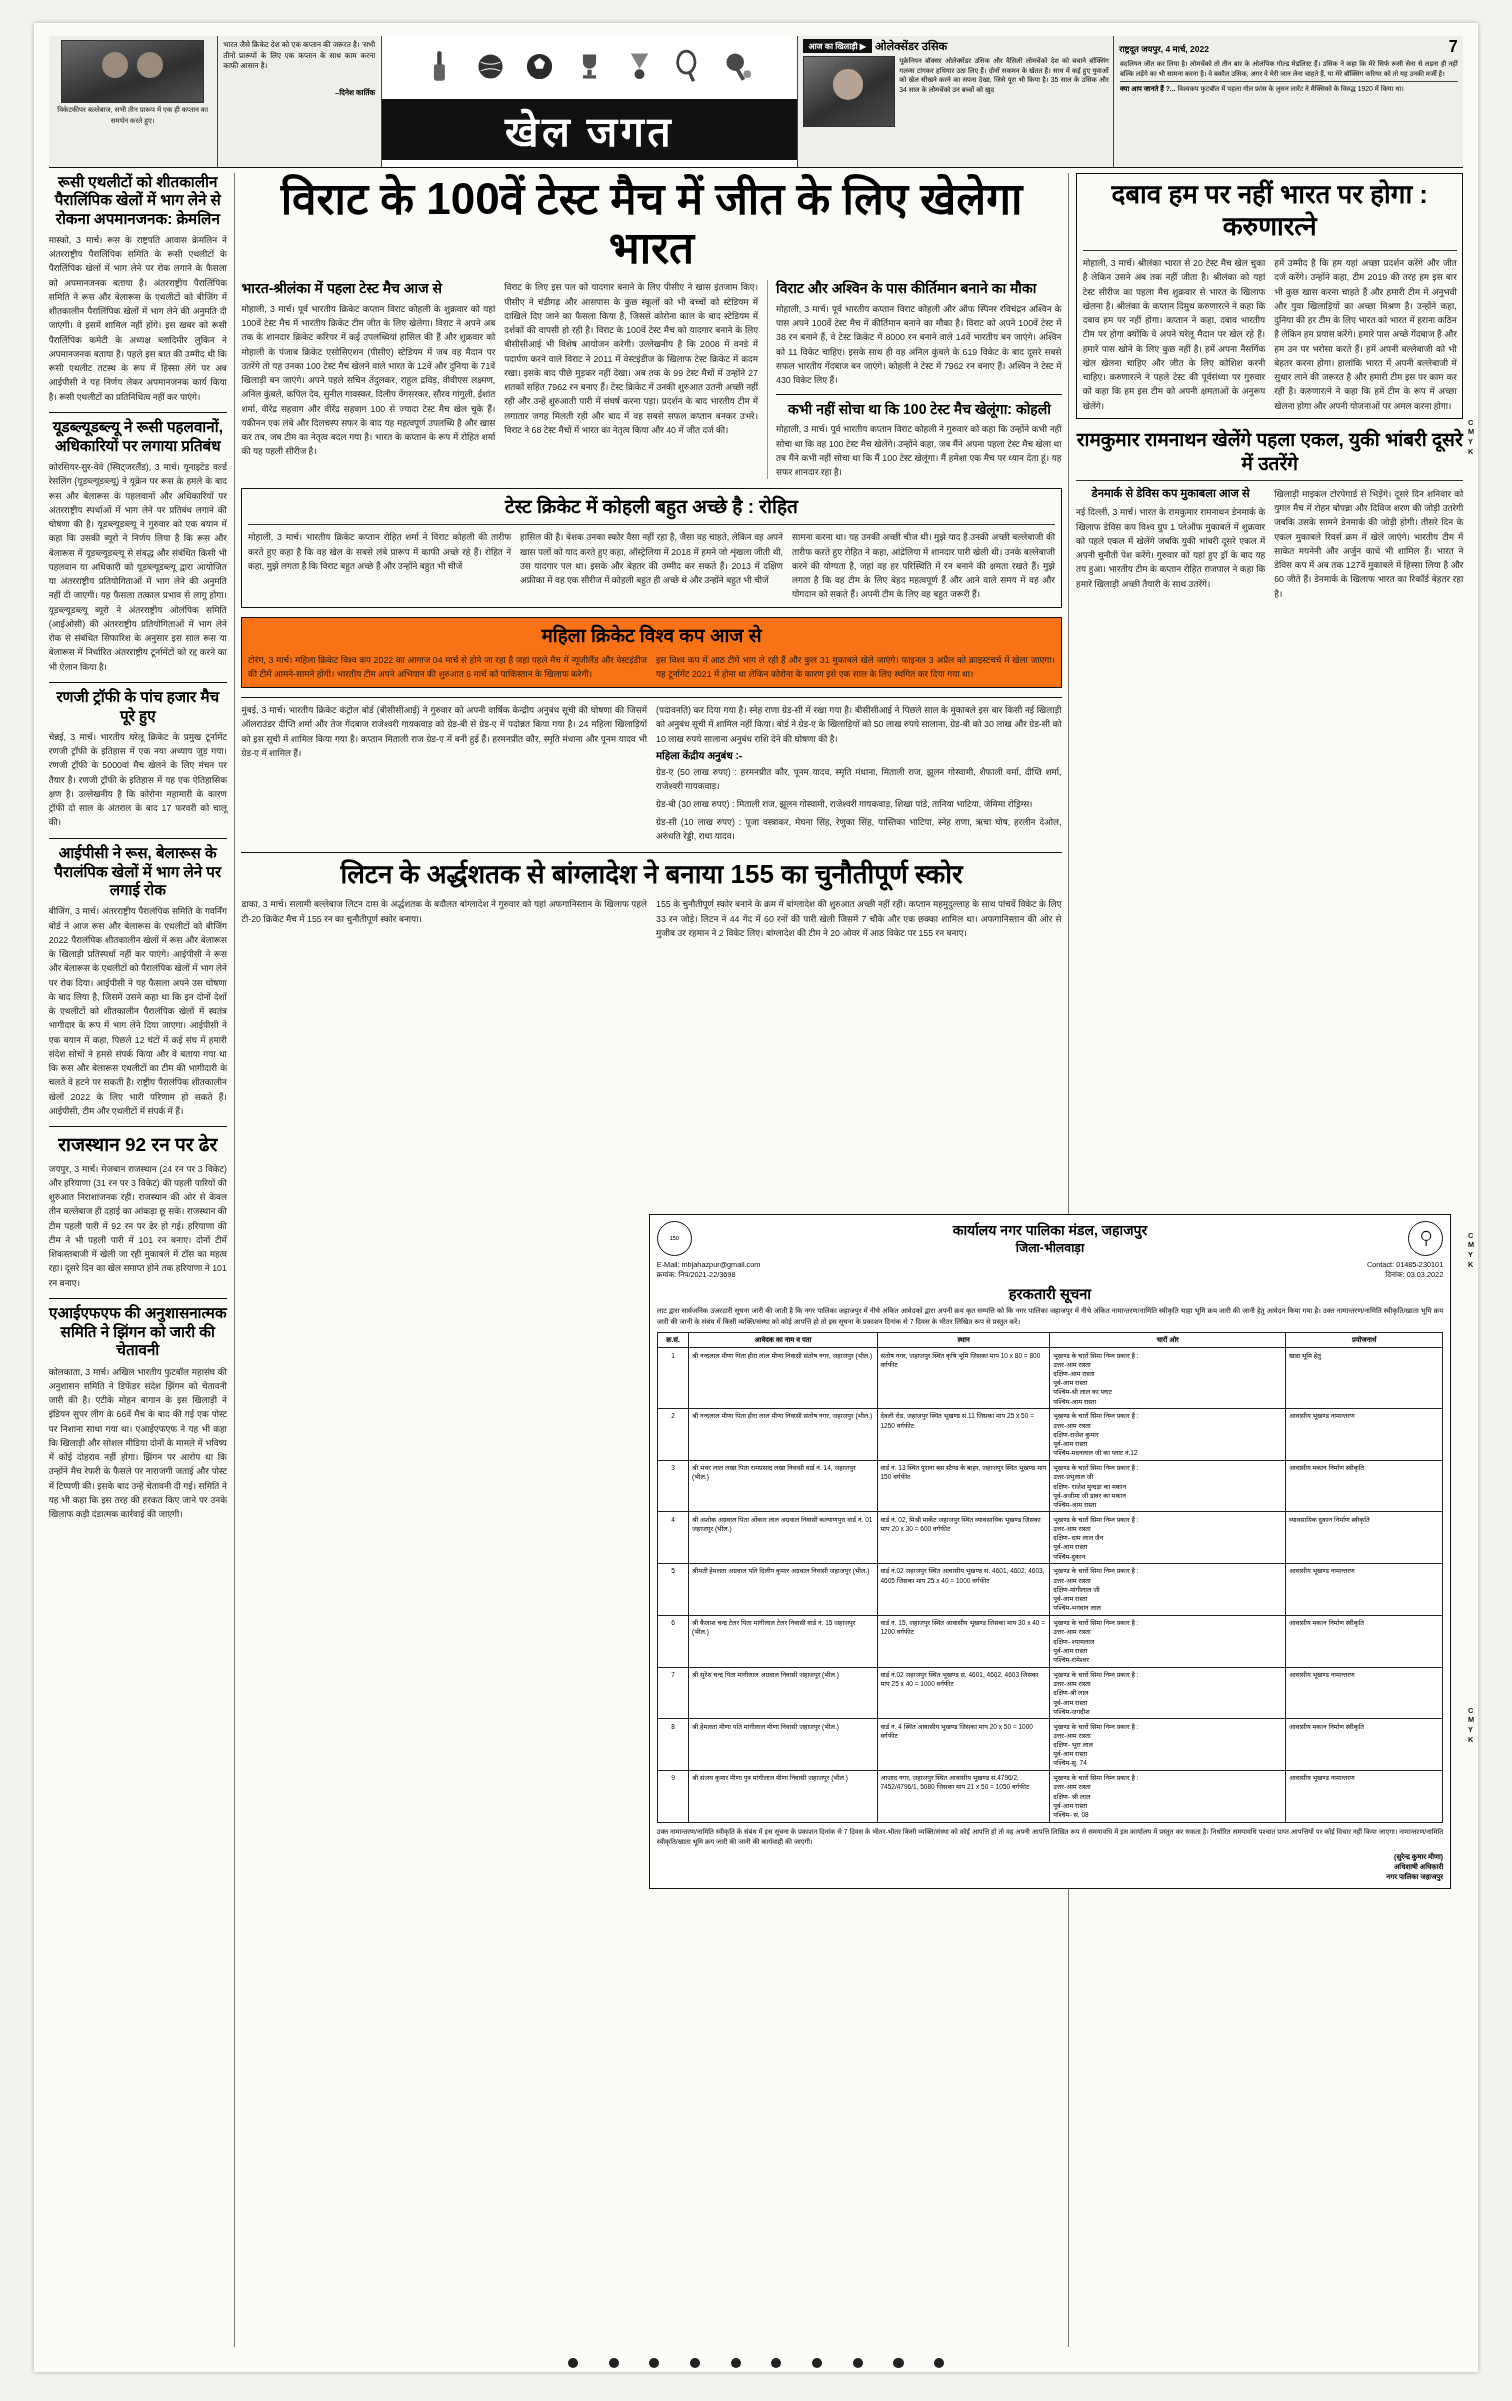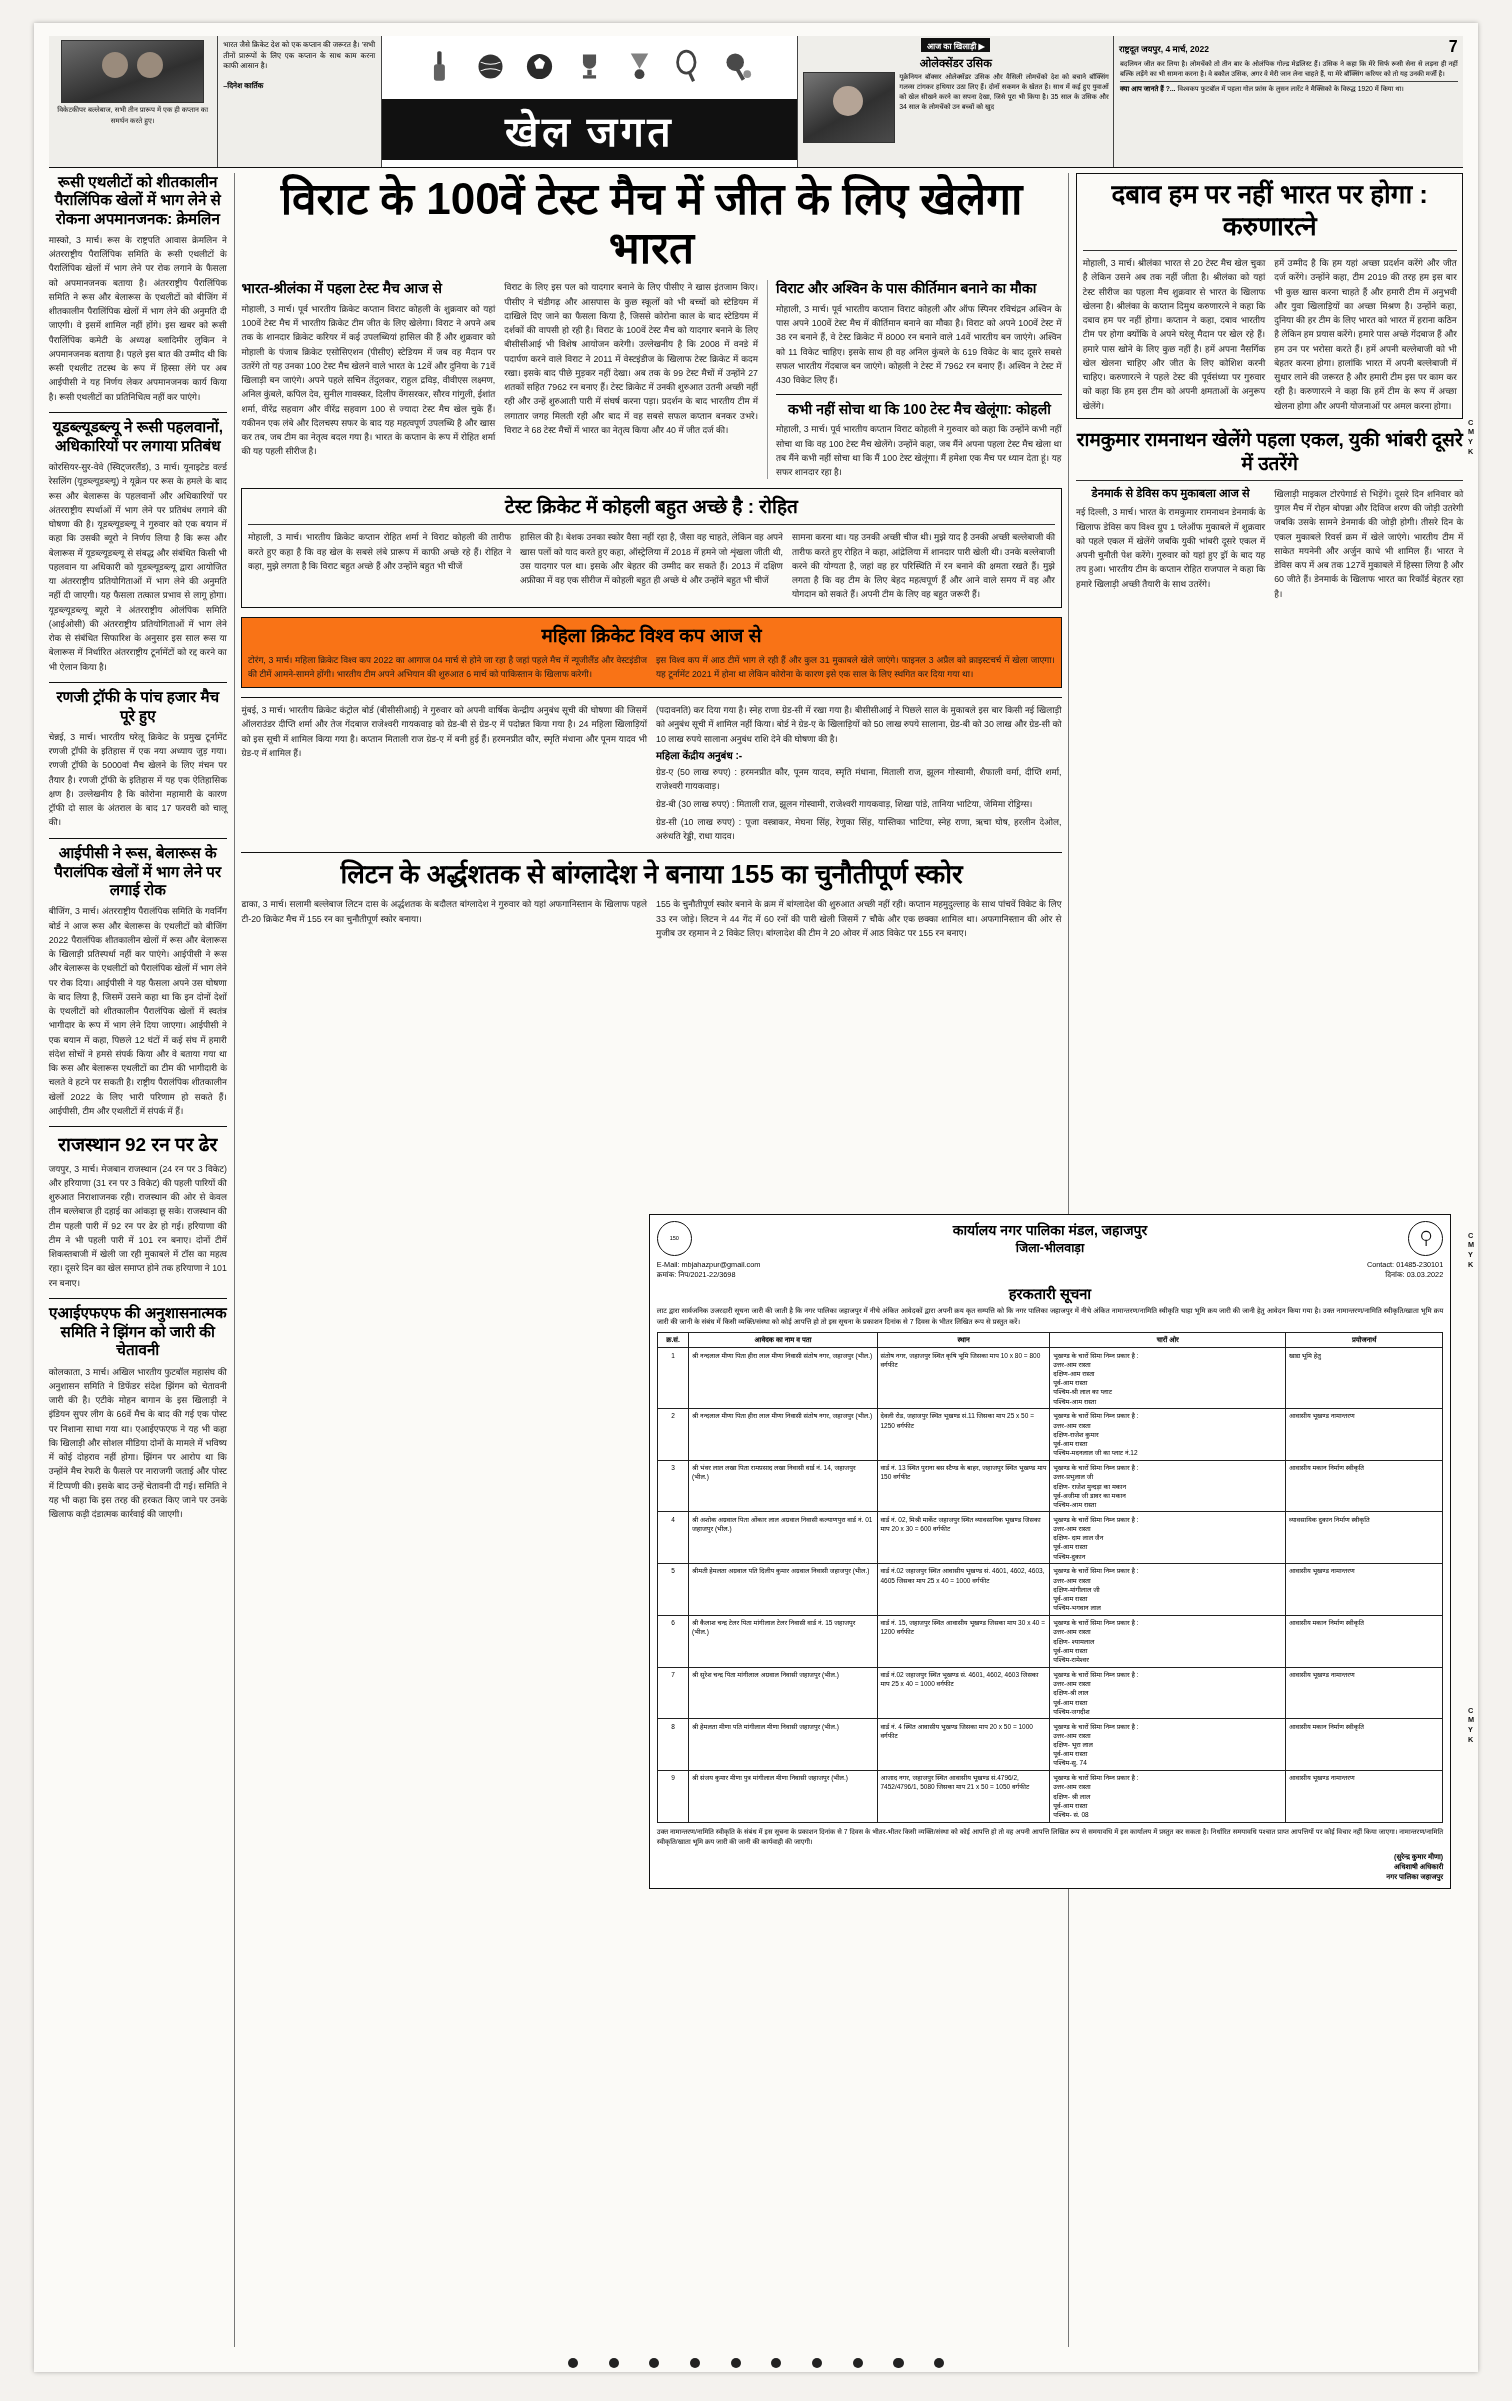--- a/index.html
+++ b/index.html
@@ -86,21 +86,21 @@
   .mh-quote {
     width: 164px;
     padding: 3.4px 5.6px;
     box-sizing: border-box;
     font-size: 7.3px;
     line-height: 1.5;
     text-align: justify;
     border-right: 0.6px solid #444;
     background: #efeeea;
   }
-  .mh-quote .by { text-align: left; font-weight: bold; margin-top: 9px; display:block; }
+  .mh-quote .by { text-align: right; font-weight: bold; margin-top: 16px; display:block; }
   .mh-logo {
     flex: 1;
     position: relative;
     background: #ffffff;
     display: flex;
     align-items: center;
     justify-content: center;
     overflow: hidden;
   }
   .sport-icons {
@@ -131,21 +131,21 @@
     width: 316px;
     border-left: 0.6px solid #444;
     box-sizing: border-box;
     padding: 2.3px 4.5px;
     background: #efeeea;
     display: flex;
     flex-direction: column;
   }
   .player-tag {
     display: flex; align-items: center; gap: 3.4px;
-    font-size: 8.5px; font-weight: bold; flex-direction: column;
+    font-size: 8.5px; font-weight: bold;
   }
   .player-tag .flag {
     background: #111; color: #fff; padding: 1.1px 5.6px; font-size: 8px;
   }
   .player-body { display: flex; gap: 4.5px; margin-top: 2.3px; flex: 1; }
   .player-photo {
     width: 90px; height: 69px;
     background: linear-gradient(150deg,#777,#303030 55%,#4b4b4b);
     border: 0.6px solid #333;
     position: relative;

